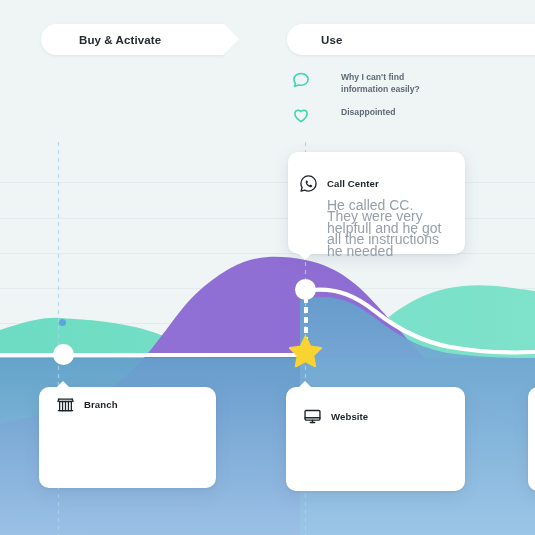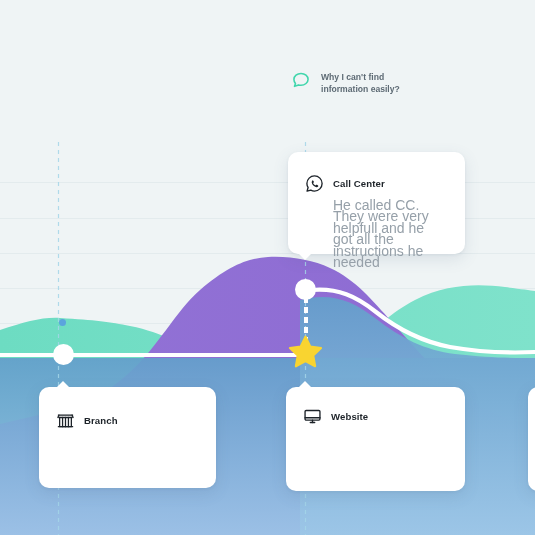--- a/index.html
+++ b/index.html
@@ -80,20 +80,21 @@
     position: absolute;
     left: 291px;
     top: 70px;
     z-index: 35;
     width: 170px;
   }
   .indicator {
     display: flex;
     align-items: flex-start;
     margin-bottom: 10px;
+    gap: 20px;
   }
   .indicator .ind-icon {
     width: 20px;
     height: 20px;
     flex: 0 0 20px;
     margin-right: 10px;
     color: #41d6ac;
   }
   .indicator .ind-icon svg { display: block; }
   .indicator .ind-text {
@@ -150,24 +151,24 @@
     border-bottom: 7px solid #ffffff;
   }
   .nub-down {                   
     bottom: -6px;
     border-left: 7px solid transparent;
     border-right: 7px solid transparent;
     border-top: 7px solid #ffffff;
   }
 
   
-  #card-call-center { left: 288px; top: 152px; width: 177px; height: 102px; padding: 22px 18px 0 17px; }
+  #card-call-center { left: 288px; top: 152px; width: 177px; height: 102px; padding: 22px 18px 0 11px; }
   #card-call-center .nub-down { left: 10px; }
 
-  #card-branch { left: 39px; top: 387px; width: 177px; height: 101px; padding: 24px 16px 0 17px; }
+  #card-branch { left: 39px; top: 387px; width: 177px; height: 101px; padding: 8px 16px 0 17px; }
   #card-branch .nub-up { left: 17px; }
 
   #card-website { left: 286px; top: 387px; width: 179px; height: 104px; padding: 20px 15px 0 17px; }
   #card-website .nub-up { left: 12px; }
 
   #card-next { left: 528px; top: 387px; width: 60px; height: 104px; padding: 20px 16px 0 17px; }
 
   
   .marker-dot {
     position: absolute;
@@ -256,32 +257,48 @@
 
     <g stroke="#a4d6e9" stroke-width="1.2" stroke-dasharray="4 4" opacity="0.85">
       <line x1="58.5" y1="142" x2="58.5" y2="535"></line>
       <line x1="305.5" y1="142" x2="305.5" y2="535"></line>
     </g>
 
     <path d="M0,355 L296,355 M312,290 C338,288 356,296 376,312
              C400,331 424,342 450,347 C485,353 515,353 535,352" fill="none" stroke="#ffffff" stroke-width="4.2" stroke-linecap="round"></path>
   </svg>
 
+  <div class="tabs-row">
+    <div class="stage-tab" id="tab-0">
+      <span class="tab-label">Buy &amp; Activate</span>
+    </div>
+    <div class="stage-tab" id="tab-1">
+      <span class="tab-label">Use</span>
+    </div>
+  </div>
 
   <div class="indicators">
 
     <div class="indicator">
       <span class="ind-icon">
         <svg viewBox="0 0 24 24" width="20" height="20" fill="none" stroke="currentColor" stroke-width="1.9" stroke-linecap="round" stroke-linejoin="round">
           <path d="M20.5 11.2c0 3.9-3.8 7.1-8.5 7.1-1 0-2-.15-2.9-.42L4.2 19.6l1.2-3.3C4 15 3.5 13.2 3.5 11.2c0-3.9 3.8-7.1 8.5-7.1s8.5 3.2 8.5 7.1z"></path>
         </svg>
       </span>
       <span class="ind-text">Why I can't find<br>information easily?</span>
     </div>
 
+    <div class="indicator">
+      <span class="ind-icon">
+        <svg viewBox="0 0 24 24" width="20" height="20" fill="none" stroke="currentColor" stroke-width="1.9" stroke-linecap="round" stroke-linejoin="round">
+          <path d="M12 20s-7.3-4.6-7.3-9.4c0-2.5 1.9-4.3 4.2-4.3 1.6 0 2.6.8 3.1 1.7.5-.9 1.5-1.7 3.1-1.7 2.3 0 4.2 1.8 4.2 4.3C19.3 15.4 12 20 12 20z"></path>
+        </svg>
+      </span>
+      <span class="ind-text">Disappointed</span>
+    </div>
 
   </div>
 
   <div class="dash-connector"></div>
 
   <div class="star-marker">
     <svg viewBox="0 0 40 38" width="35" height="34">
       <path d="M20 1.5 L25.4 12.7 L37.8 14.4 L28.8 23.0 L31.0 35.3 L20 29.4
                L9.0 35.3 L11.2 23.0 L2.2 14.4 L14.6 12.7 Z" fill="#f9d430" stroke="#f9d430" stroke-width="2.5" stroke-linejoin="round"></path>
     </svg>

